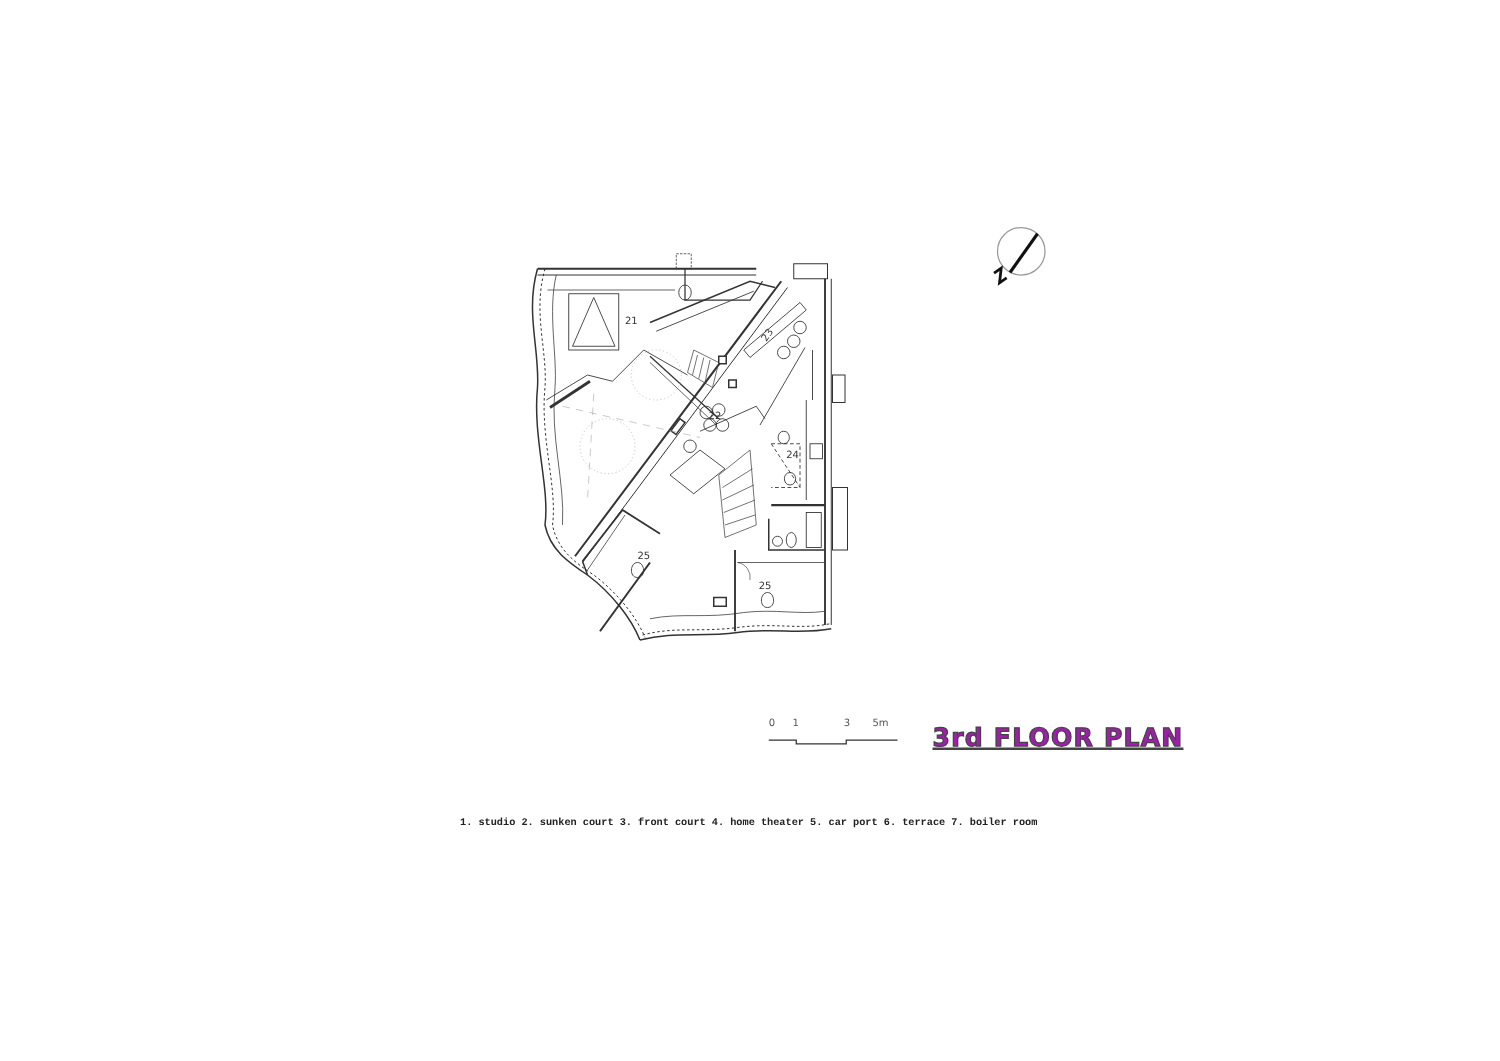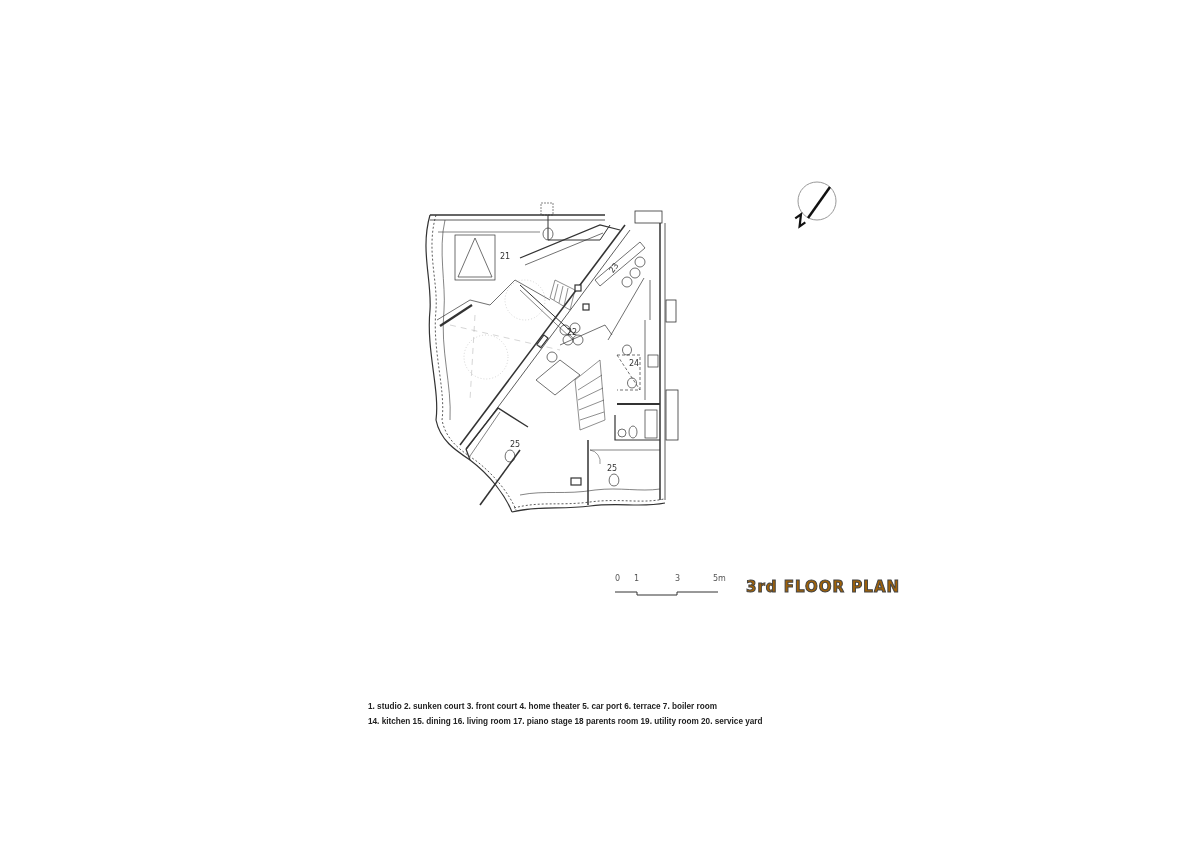--- a/index.html
+++ b/index.html
@@ -1,20 +1,20 @@
 <!DOCTYPE html>
 <html><head>
   <meta charset="utf-8">
   <style>
     html, body { margin:0; padding:0; background:#ffffff; }
     body { width:1200px; height:849px; position:relative; overflow:hidden; font-family:"DejaVu Sans", sans-serif; color:#222; }
     .plan { position:absolute; left:0; top:0; width:1200px; height:849px; }
-    .title { position:absolute; left:746px; top:578px; font-family:"DejaVu Sans", sans-serif; font-weight:bold; font-size:15px; letter-spacing:1px; color:#a16207; -webkit-text-stroke:1px #444; }
+    .title { position:absolute; left:746px; top:578px; font-family:"DejaVu Sans", sans-serif; font-weight:bold; font-size:20px; letter-spacing:1px; color:#a21caf;text-decoration:underline; -webkit-text-stroke:1px #444; }
     .scale-label { position:absolute; top:574px; font-size:8px; color:#555; font-family:"DejaVu Sans", sans-serif; }
-    .legend { position:absolute; left:368px; top:652px; font-family:Liberation Sans, sans-serif; font-weight:bold; font-size:8.2px; line-height:14.6px; color:#222;margin-top:48px; }
+    .legend { position:absolute; left:368px; top:652px; font-family:Liberation Mono, monospace; font-weight:bold; font-size:8.2px; line-height:14.6px; color:#222; }
     .legend-line { white-space:nowrap; }
     .room-label { font-family:"DejaVu Sans", sans-serif; font-size:8px; fill:#333; }
   </style>
 </head>
 <body>
 
 <svg class="plan" width="1200" height="849" viewBox="0 0 1200 849" xmlns="http://www.w3.org/2000/svg">
 
   <g fill="none" stroke="#333">
     <path d="M430,215 C420,250 432,280 430,310 C426,350 440,390 436,420 C440,440 455,450 470,460 C490,475 505,495 512,512" stroke-width="1.2"></path>
@@ -149,20 +149,19 @@
   </g>
 
   <g fill="none" stroke="#333" stroke-width="1">
     <polyline points="615,592 637,592 637,595 677,595 677,592 718,592"></polyline>
   </g>
 </svg>
 
 <span class="scale-label" style="left:615px;">0</span>
 <span class="scale-label" style="left:634px;">1</span>
 <span class="scale-label" style="left:675px;">3</span>
-<span class="scale-label" style="left:713px;">5m</span>
+<span class="scale-label" style="left:698px;">5m</span>
 
 <div class="title">3rd FLOOR PLAN</div>
 
 <div class="legend">
   <div class="legend-line">1. studio  2. sunken court  3. front court  4. home theater  5. car port  6. terrace  7. boiler room</div>
-  <div class="legend-line">14. kitchen  15. dining  16. living room  17. piano stage  18 parents room  19. utility room  20. service yard</div>
 </div>
 
 </body></html>

